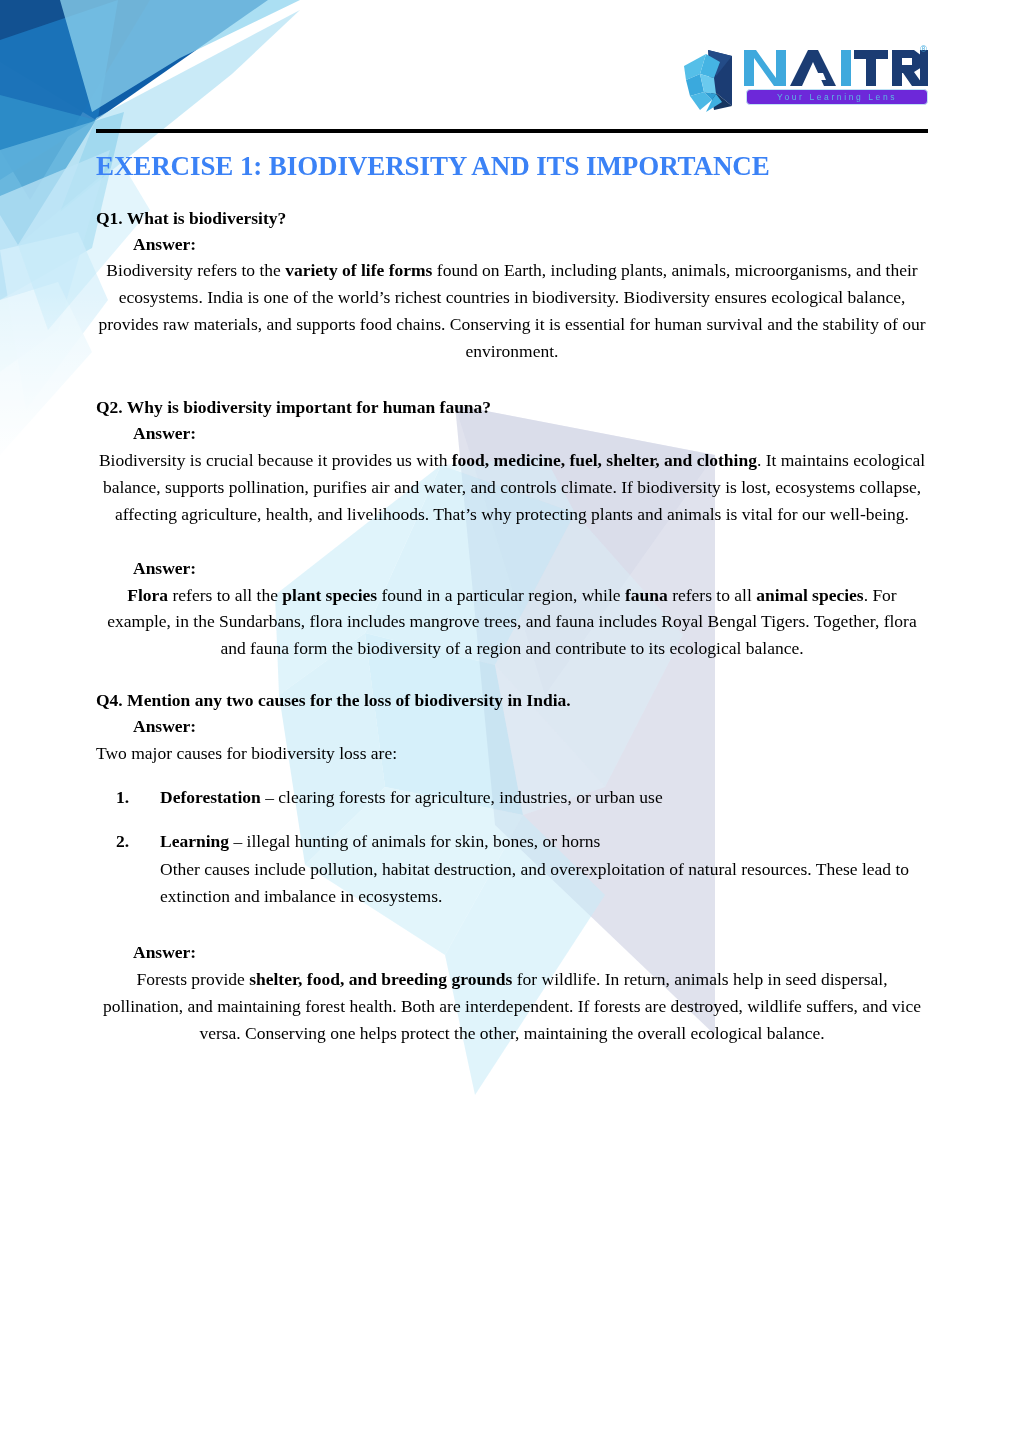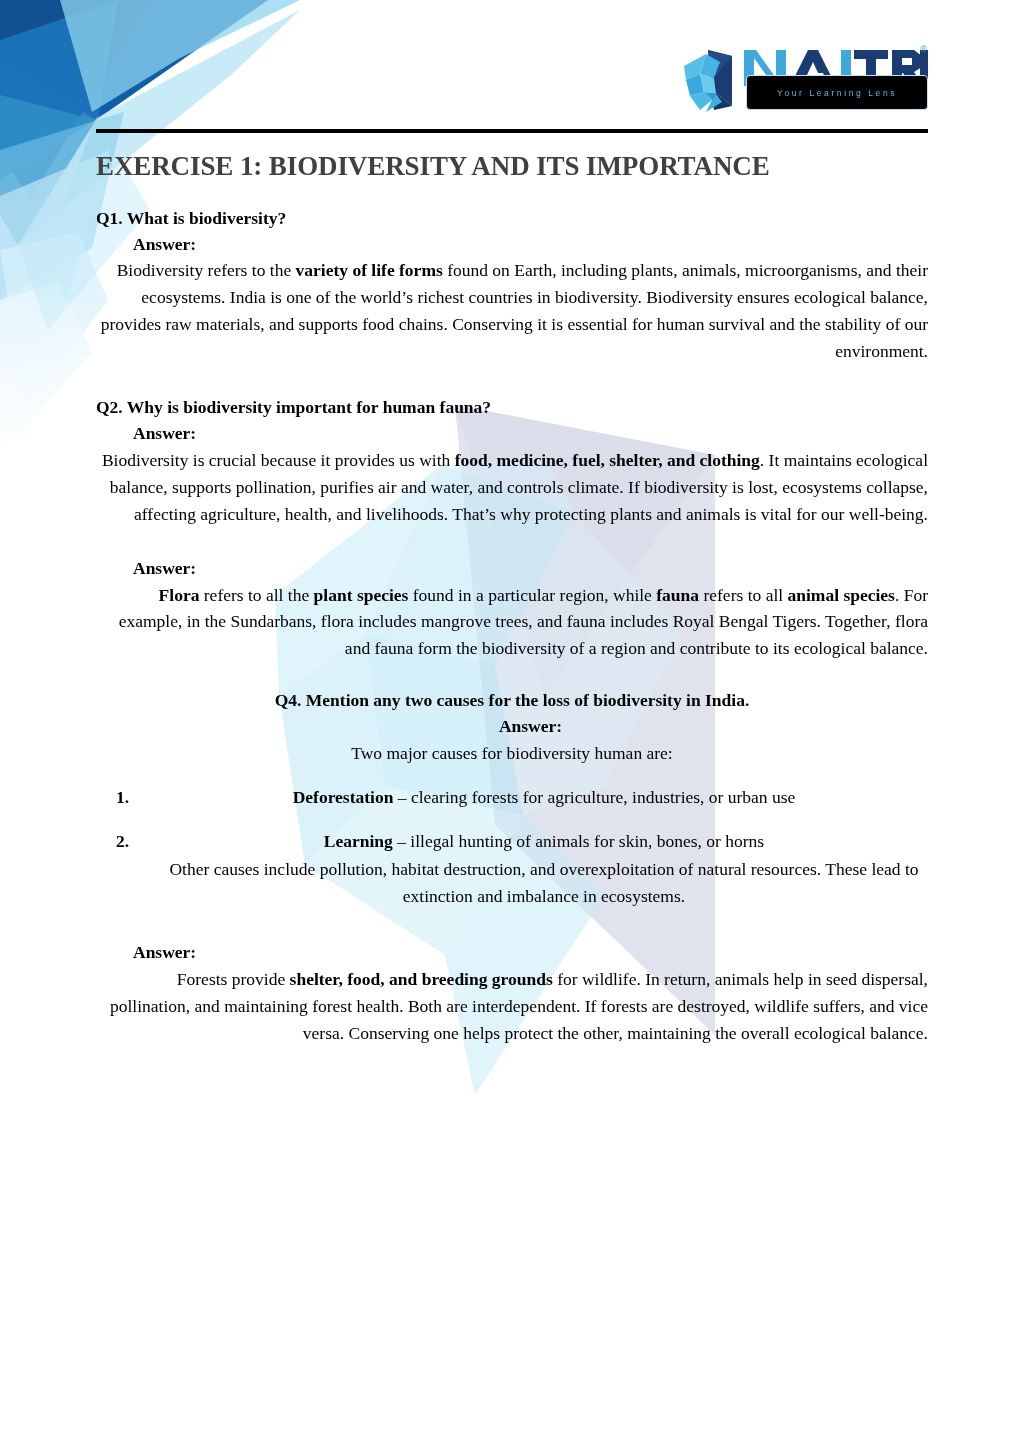--- a/index.html
+++ b/index.html
@@ -20,25 +20,25 @@
   
   .logo-block { position:absolute; left:676px; top:44px; width:252px; height:76px; }
   .logo-mark { position:absolute; left:0; top:4px; width:72px; height:66px; }
   .logo-word { position:absolute; left:66px; top:2px; width:188px; height:44px; }
   .logo-reg {
     position:absolute; right:1px; top:1px;
     font-family:"Liberation Sans", sans-serif;
     font-size:9px; color:#3fa9dd; line-height:1;
   }
   .logo-tagline {
-    position:absolute; left:70px; top:31px;
-    width:182px; height:35px;
+    position:absolute; left:70px; top:45px;
+    width:182px; height:16px;
     border:1px solid #bfe3f5;
     border-radius:4px;
-    background:#000000;
+    background:#6d28d9;
     display:flex; align-items:center; justify-content:center;
   }
   .logo-tagline span {
     font-family:"Liberation Sans", sans-serif;
     font-size:8.5px;
     letter-spacing:2.6px;
     color:#5bb8e2;
     white-space:nowrap;
   }
 
@@ -48,38 +48,38 @@
     width:832px; height:4px;
     background:#000; border-bottom:1px solid #000;
   }
 
   
   .content {
     position:absolute; left:96px; top:150px;
     width:832px;
   }
   .doc-title {
-    font-size:27px; font-weight:bold; color:#404040;
+    font-size:27px; font-weight:bold; color:#3b82f6;
     letter-spacing:-0.1px;
     line-height:1.25;
     margin-bottom:22px;
     white-space:nowrap;
   }
   .qa-block { margin-bottom:28px; }
   .q-line {
     font-size:17.5px; font-weight:bold; color:#000;
     line-height:1.42; margin-bottom:1px;font-family:Liberation Serif, serif;
   }
   .a-label {
     font-size:17.5px; font-weight:bold; color:#000;
     line-height:1.42; margin-bottom:1px;margin-left:37px;
   }
   .a-body {
     font-size:17.5px; color:#000; line-height:1.54;
-    text-align:right;
+    text-align:center;
   }
   .a-body b { font-weight:bold; }
   .a-intro { font-size:17.5px; color:#000; line-height:1.54; }
 
   .num-list { margin-top:17px; }
   .num-item {
     position:relative;
     padding-left:64px;
     font-size:17.5px; color:#000; line-height:1.56;
     margin-bottom:17px;
@@ -88,21 +88,21 @@
   .num-marker {
     position:absolute; left:20px; top:0;
     font-weight:bold; font-size:17.5px;
   }
   .num-item b { font-weight:bold; }
   .num-sub { display:block; }
 
   #q1 { margin-bottom:30px; }
   #q2 { margin-bottom:28px; }
   #q3 { margin-bottom:26px; }
-  #q4 { margin-bottom:30px;text-align:center; }
+  #q4 { margin-bottom:30px; }
 </style>
 </head>
 <body>
 
 <div class="page">
 
   <svg class="corner-deco" viewBox="0 0 300 470" preserveAspectRatio="none">
     <defs>
       <linearGradient id="fadeG" x1="0" y1="0" x2="0" y2="1">
         <stop offset="0%" stop-color="#ffffff" stop-opacity="0"></stop>
@@ -207,21 +207,21 @@
     </section>
 
     <section class="qa-block" id="q3">
       <div class="a-label">Answer:</div>
       <div class="a-body"><b>Flora</b> refers to all the <b>plant species</b> found in a particular region, while <b>fauna</b> refers to all <b>animal species</b>. For example, in the Sundarbans, flora includes mangrove trees, and fauna includes Royal Bengal Tigers. Together, flora and fauna form the biodiversity of a region and contribute to its ecological balance.</div>
     </section>
 
     <section class="qa-block" id="q4">
       <div class="q-line">Q4. Mention any two causes for the loss of biodiversity in India.</div>
       <div class="a-label">Answer:</div>
-      <div class="a-intro">Two major causes for biodiversity human are:</div>
+      <div class="a-intro">Two major causes for biodiversity loss are:</div>
       <div class="num-list">
         <div class="num-item">
           <span class="num-marker">1.</span>
           <span><b>Deforestation</b> – clearing forests for agriculture, industries, or urban use</span>
         </div>
         <div class="num-item">
           <span class="num-marker">2.</span>
           <span><b>Learning</b> – illegal hunting of animals for skin, bones, or horns<span class="num-sub">Other causes include pollution, habitat destruction, and overexploitation of natural resources. These lead to extinction and imbalance in ecosystems.</span></span>
         </div>
       </div>

